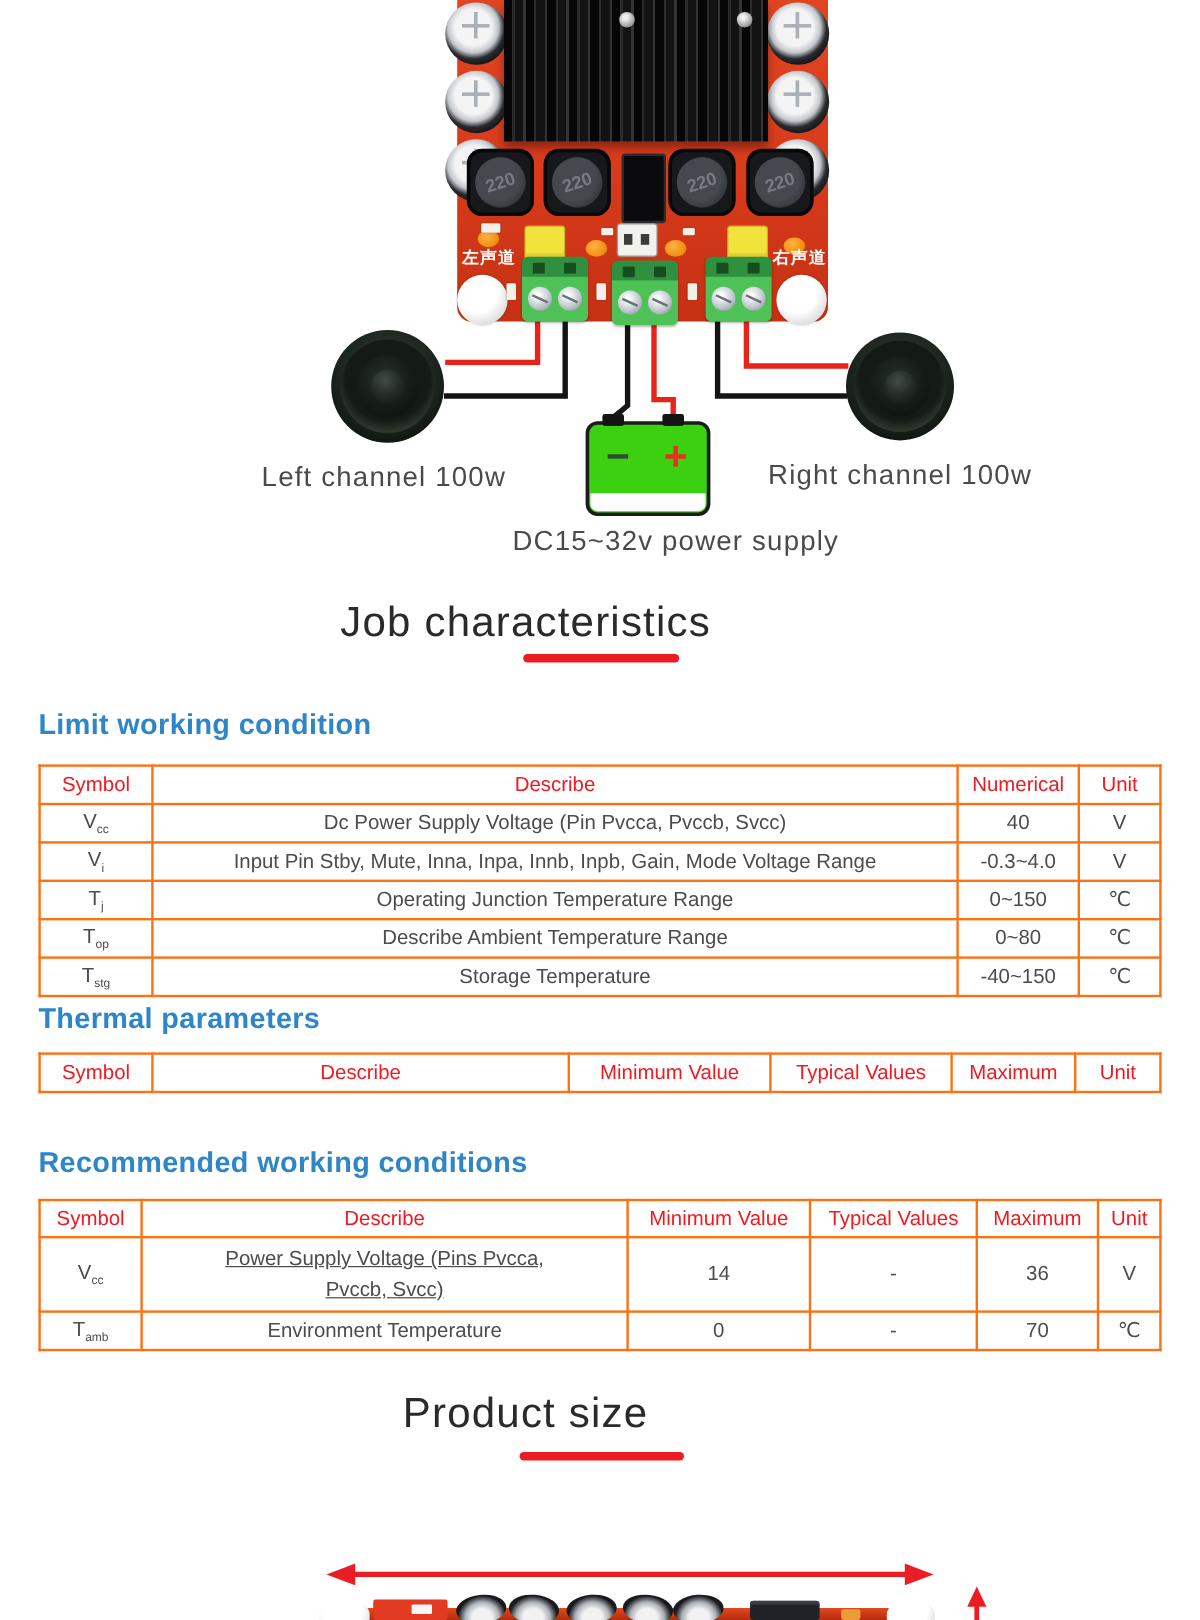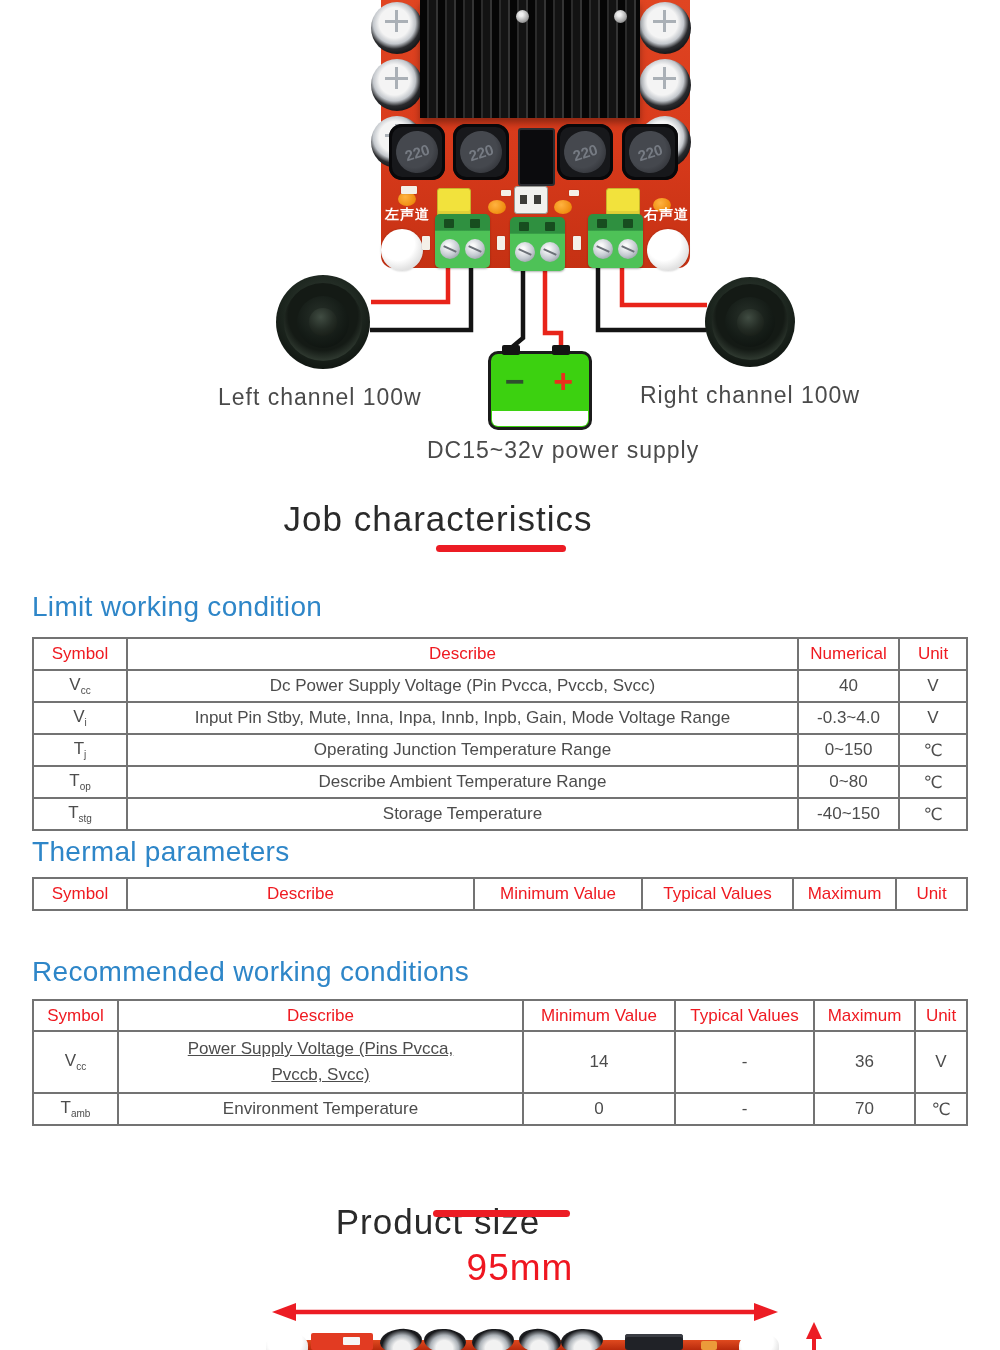--- a/index.html
+++ b/index.html
@@ -61,25 +61,25 @@
   .bat-band{position:absolute;left:1px;right:1px;bottom:1px;height:15px;background:#fdfdfd;
     border-radius:0 0 6px 6px;}
   .bat-minus{position:absolute;left:14px;top:12px;color:#2e4f2e;font-size:34px;font-weight:bold;line-height:30px;}
   .bat-plus{position:absolute;right:16px;top:12px;color:#e8311d;font-size:34px;font-weight:bold;line-height:30px;}
   .diagram-label{position:absolute;color:#4a4a4a;font-size:23px;letter-spacing:1px;white-space:nowrap;}
 
   
   .big-title{position:absolute;left:0;width:876px;text-align:center;color:#2a2a2a;
     font-size:35px;letter-spacing:1px;}
   .title-bar{position:absolute;height:7px;border-radius:4px;background:#ec1c24;}
-  .section-heading{position:absolute;left:32px;color:#2e86c8;font-size:28px;letter-spacing:.3px;}
+  .section-heading{position:absolute;left:32px;color:#2e86c8;font-size:24px;letter-spacing:.3px;font-weight:bold;}
 
   
   table.spec{position:absolute;border-collapse:collapse;table-layout:fixed;width:934px;left:32px;}
-  table.spec td{border:2px solid #737373;text-align:center;vertical-align:middle;
+  table.spec td{border:2px solid #f97316;text-align:center;vertical-align:middle;
     font-size:17px;color:#4c4c4c;padding:0;overflow:hidden;}
   table.spec td.hd{color:#ef1a21;}
   table.spec sub{font-size:10px;}
   .r30 td{height:30px;}
   .r29 td{height:29px;}
   .r60 td{height:60px;}
   .dwrap{width:300px;margin:0 auto;line-height:26px;text-decoration:underline;}
 
   
   .size-label{position:absolute;left:270px;width:500px;text-align:center;color:#ef1620;
@@ -324,24 +324,23 @@
       <td><span>T</span><sub>amb</sub></td>
       <td>Environment Temperature</td>
       <td>0</td>
       <td>-</td>
       <td>70</td>
       <td>℃</td>
     </tr>
   </tbody>
     </table>
 
-  <div class="big-title" style="top:1158px;margin-top:44px;">Product size</div>
+  <div class="big-title" style="top:1158px;">Product size</div>
   <div class="title-bar" style="left:433px;top:1210px;width:137px;"></div>
 
-  <div class="size-label" style="top:1247px;">95mm</div>
 
   <svg style="position:absolute;left:0;top:1298px;" width="1000" height="30" viewBox="0 0 1000 30">
     <line x1="292" y1="14" x2="758" y2="14" stroke="#ec1c24" stroke-width="4.5"></line>
     <polygon points="272,14 296,5 296,23" fill="#ec1c24"></polygon>
     <polygon points="778,14 754,5 754,23" fill="#ec1c24"></polygon>
   </svg>
 
   <div class="varrow-head"></div>
   <div class="varrow-line"></div>
 

